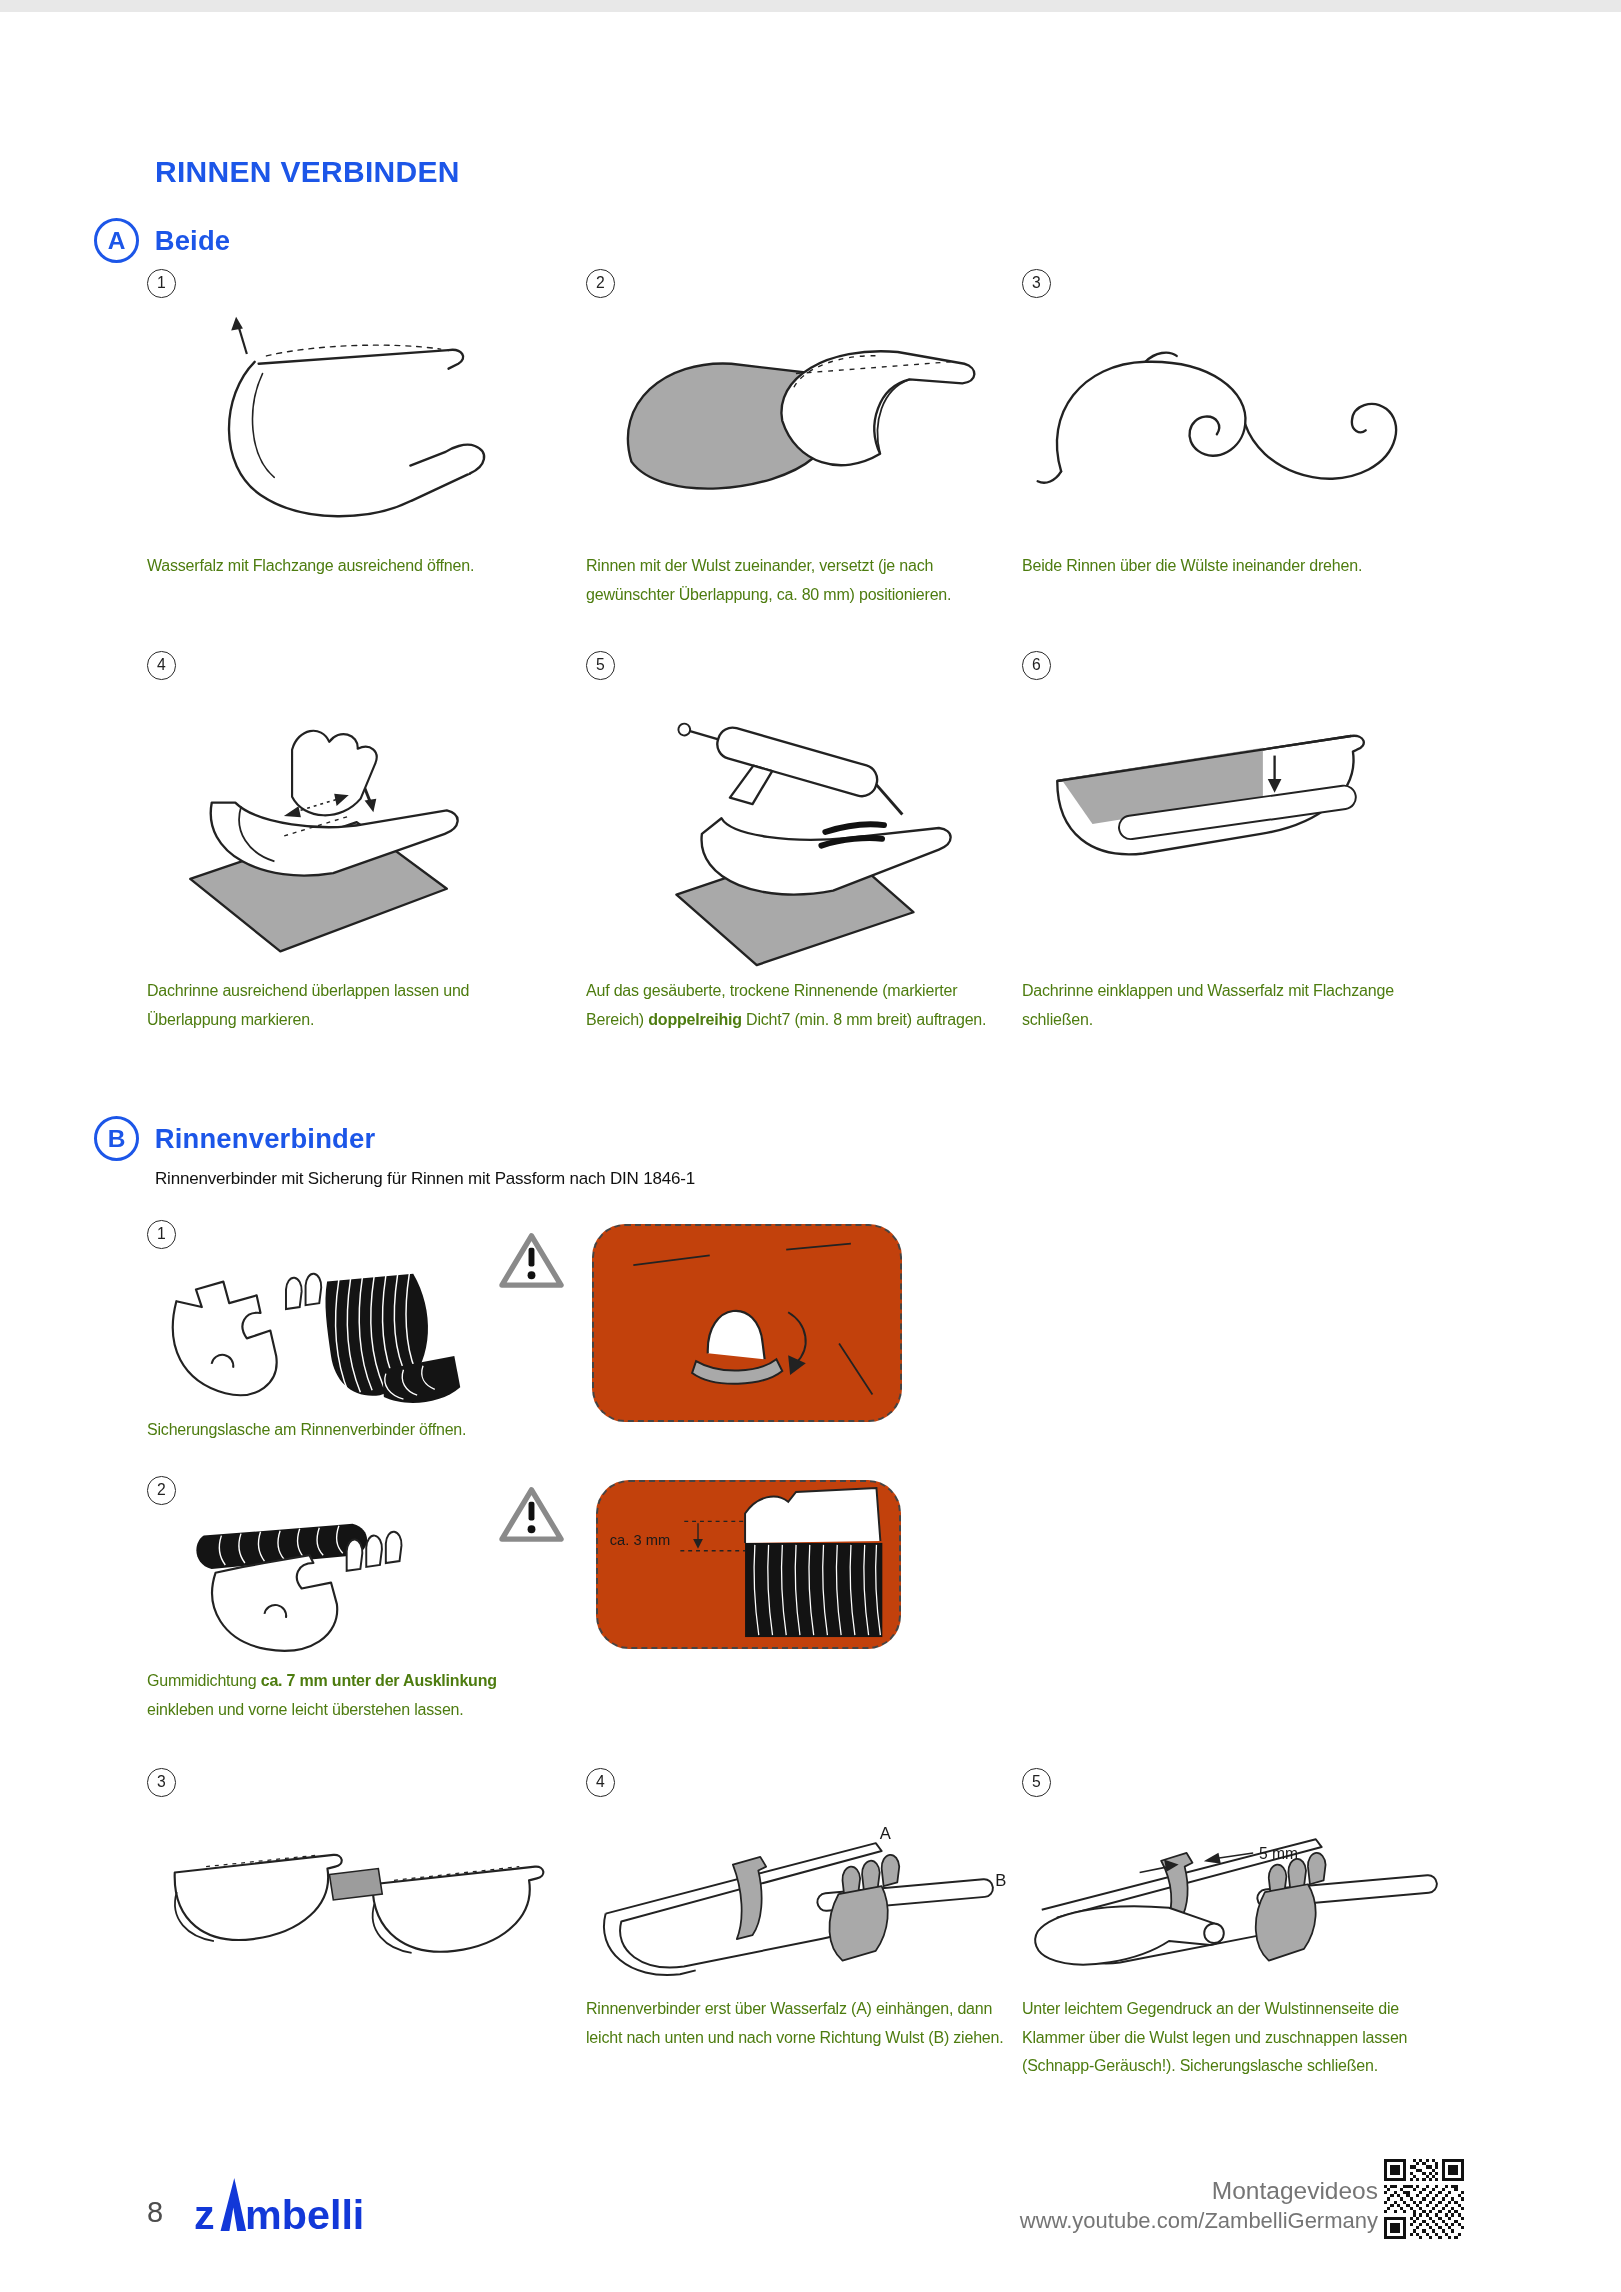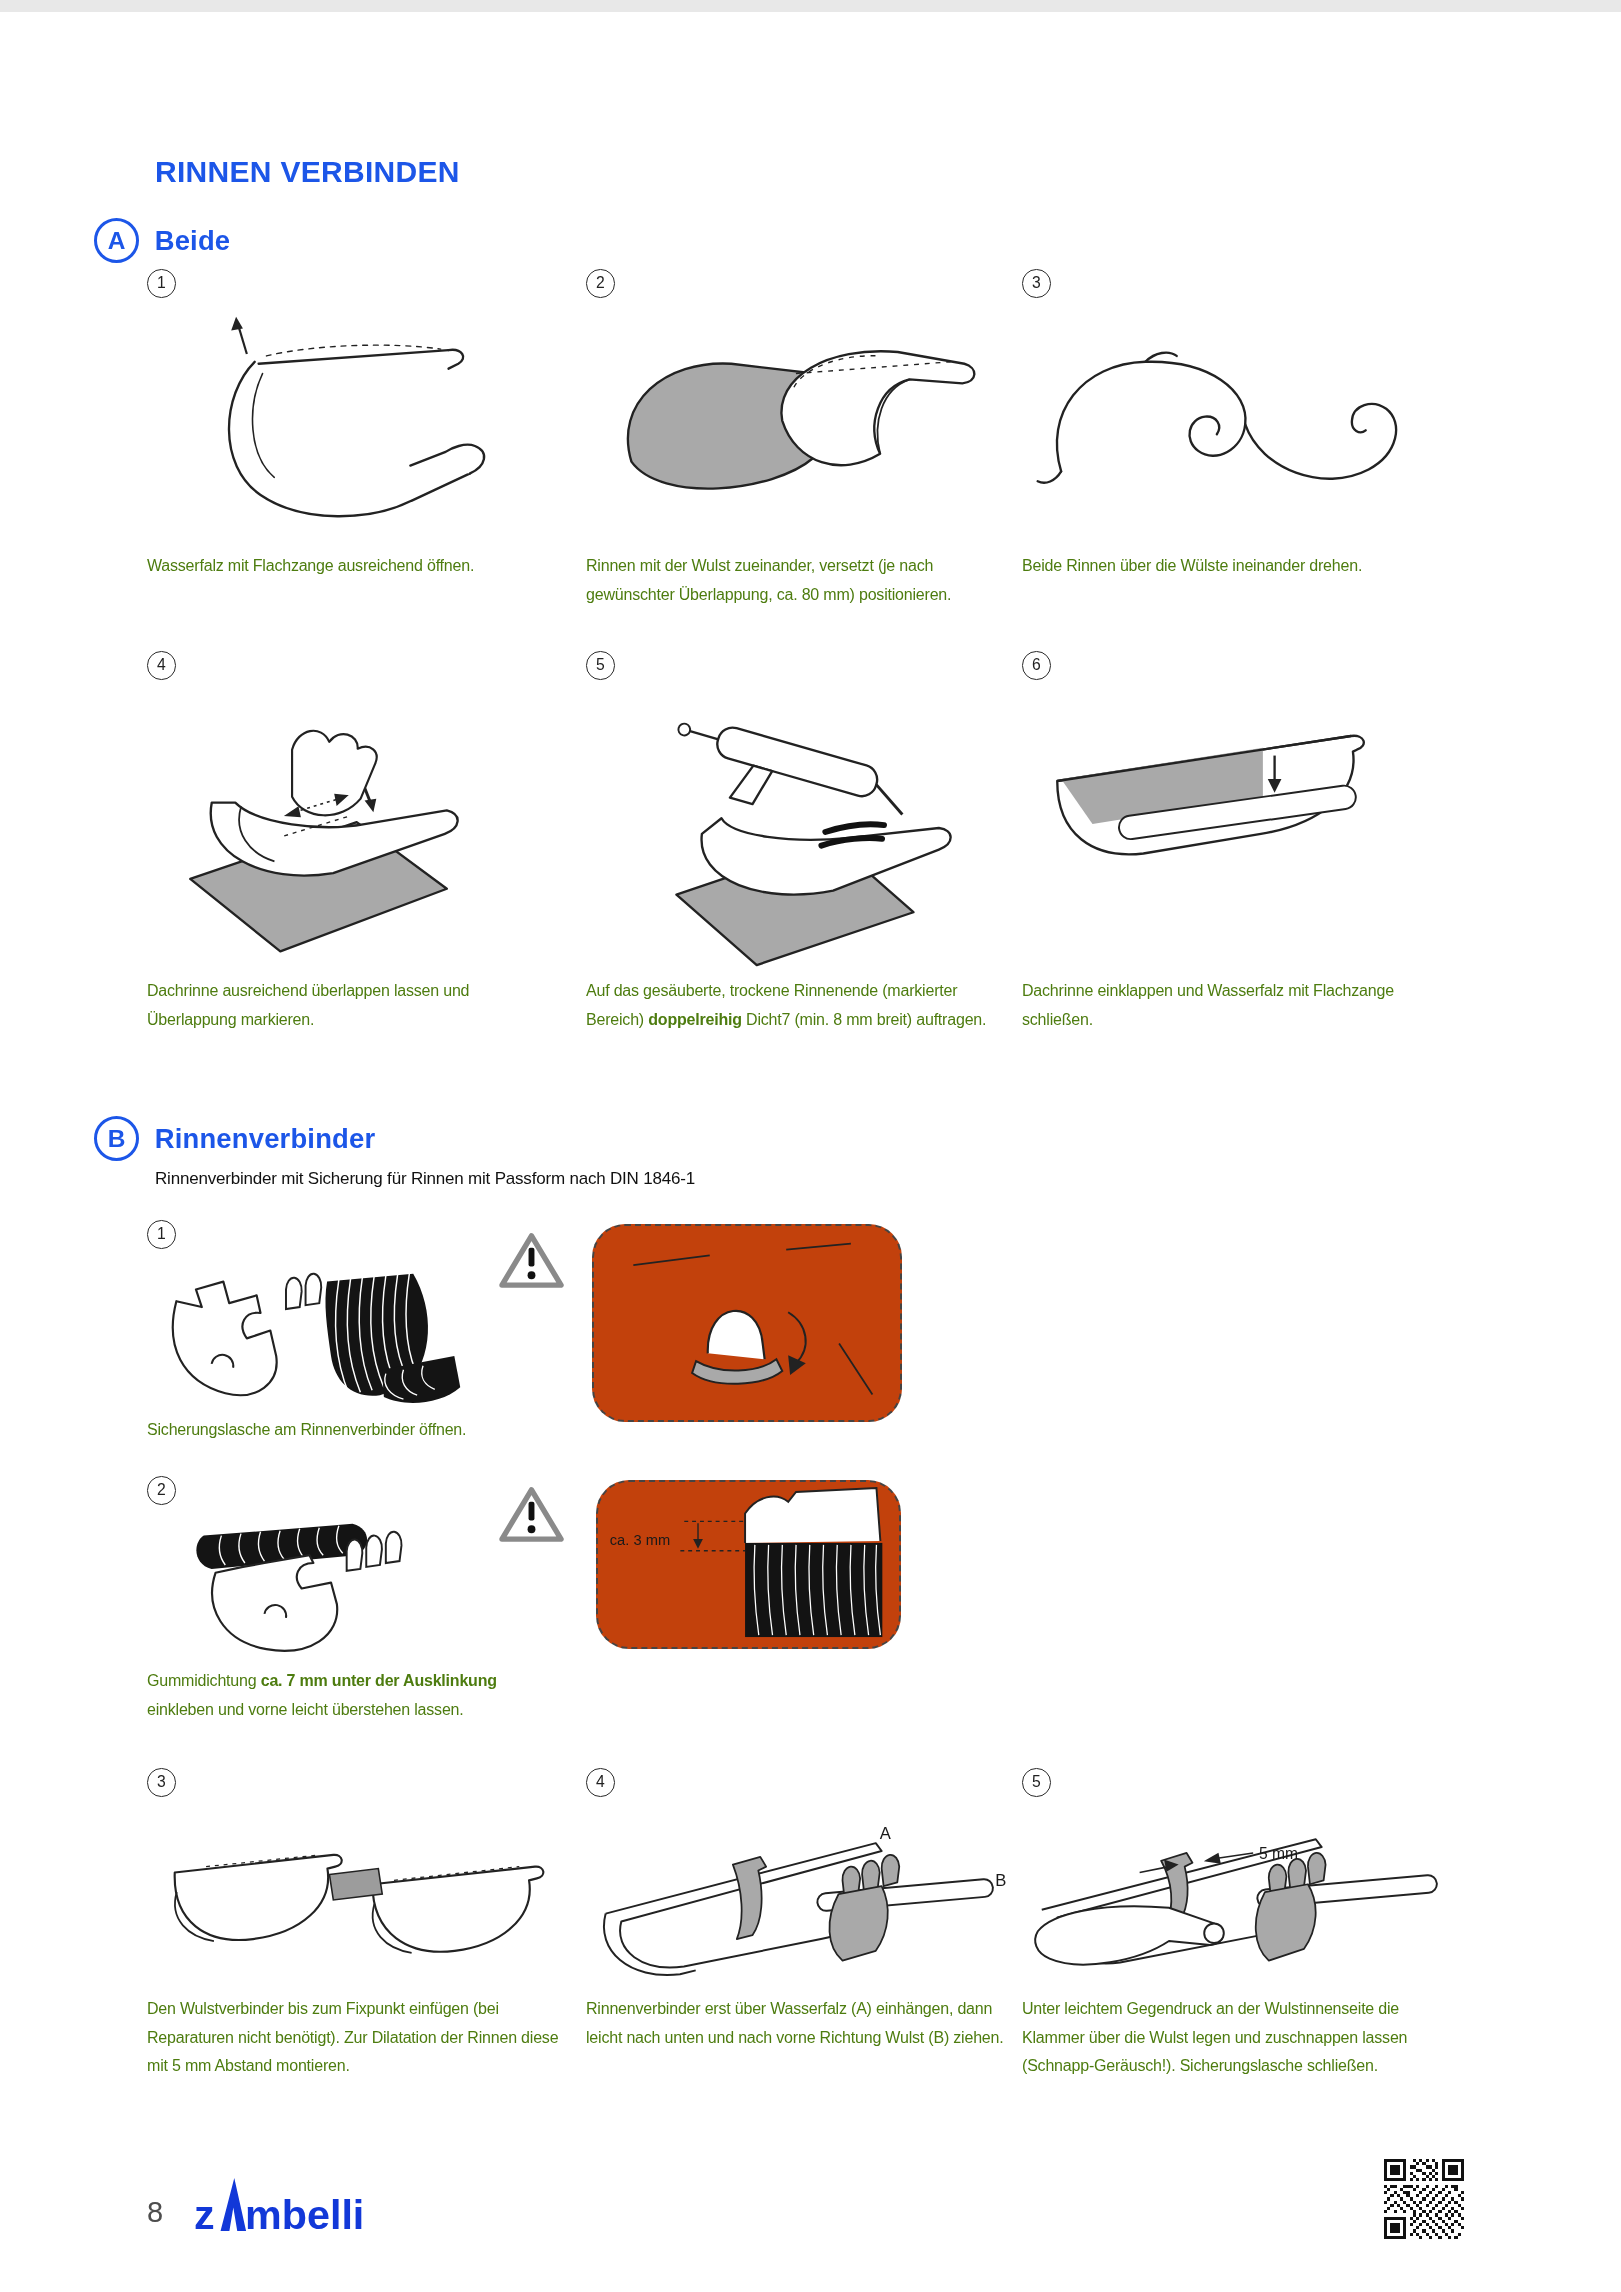--- a/index.html
+++ b/index.html
@@ -275,21 +275,20 @@
       <svg width="402" height="184" viewBox="0 0 410 188">
         <path d="M28,70 L190,52 C200,51 202,62 192,64 L184,66 C190,104 156,132 108,138 C60,144 26,120 28,70 Z" fill="#fff" stroke="#222" stroke-width="2.2" stroke-linejoin="round"></path>
         <path d="M30,90 c-8,28 12,46 38,50" fill="none" stroke="#222" stroke-width="1.8"></path>
         <path d="M230,82 L396,64 C406,63 408,74 398,76 L390,78 C396,116 362,144 314,150 C266,156 230,132 230,82 Z" fill="#fff" stroke="#222" stroke-width="2.2" stroke-linejoin="round"></path>
         <path d="M232,102 c-8,28 12,46 38,50" fill="none" stroke="#222" stroke-width="1.8"></path>
         <polygon points="186,72 236,66 240,92 190,98" fill="#9c9c9c" stroke="#222" stroke-width="1.6"></polygon>
         <path d="M60,64 L176,52" stroke="#222" stroke-width="1.3" stroke-dasharray="4,5" fill="none"></path>
         <path d="M252,78 L380,64" stroke="#222" stroke-width="1.3" stroke-dasharray="4,5" fill="none"></path>
       </svg>
     </div>
-    <div class="caption">Den Wulstverbinder bis zum Fixpunkt einfügen (bei Reparaturen nicht benötigt). Zur Dilatation der Rinnen diese mit 5 mm Abstand montieren.</div>
   </div>
 
   <div class="step" style="left:586px;top:1756px;width:431px;">
     <div class="stepnum">4</div>
     <div class="art" style="height:191px;">
       <svg width="421" height="184" viewBox="0 0 430 188">
         <path d="M20,112 L296,40 L302,48 L36,120 C28,150 58,172 100,166 L240,138 C280,130 300,108 296,88" fill="#fff" stroke="#222" stroke-width="2" stroke-linejoin="round"></path>
         <path d="M20,112 C10,150 44,180 96,174 L112,170" fill="none" stroke="#222" stroke-width="2"></path>
         <rect x="236" y="84" width="180" height="18" rx="9" transform="rotate(-5 326 93)" fill="#fff" stroke="#222" stroke-width="2"></rect>
         <path d="M150,62 l28,-8 6,10 -8,4 c6,26 4,52 -6,66 l-16,4 c8,-20 6,-50 -4,-76 z" fill="#a9a9a9" stroke="#222" stroke-width="1.8" stroke-linejoin="round"></path>
@@ -336,20 +335,24 @@
   <div class="footer-num">8</div>
 
   <div class="logo">
     <svg width="172" height="63" viewBox="0 0 175 64">
       <text x="0" y="56" font-size="42" font-weight="bold" fill="#1238d8">z</text>
       <path d="M27,58 L41,4 L53,58 L44,58 L40,34 L36,58 Z" fill="#1238d8"></path>
       <text x="52" y="56" font-size="42" font-weight="bold" fill="#1238d8">mbelli</text>
     </svg>
   </div>
 
+  <div class="videos">
+    <div class="v-label">Montagevideos</div>
+    <div class="v-url">www.youtube.com/ZambelliGermany</div>
+  </div>
 
   <div class="qr">
     <svg width="80" height="80" viewBox="0 0 25 25" shape-rendering="crispEdges">
       <rect x="0" y="0" width="25" height="25" fill="#fff"></rect>
       <g fill="#111">
         <rect x="0" y="0" width="7" height="7"></rect>
           <rect x="18" y="0" width="7" height="7"></rect>
           <rect x="0" y="18" width="7" height="7"></rect>
         <rect x="1" y="1" width="5" height="5" fill="#fff"></rect>
           <rect x="19" y="1" width="5" height="5" fill="#fff"></rect>

